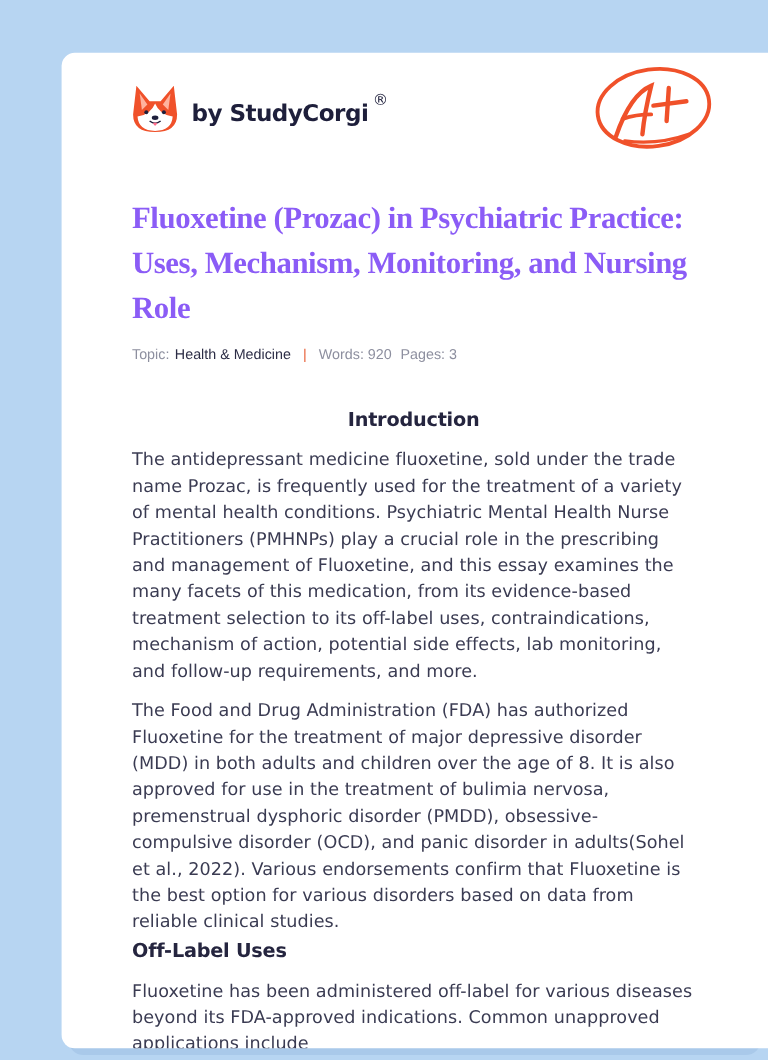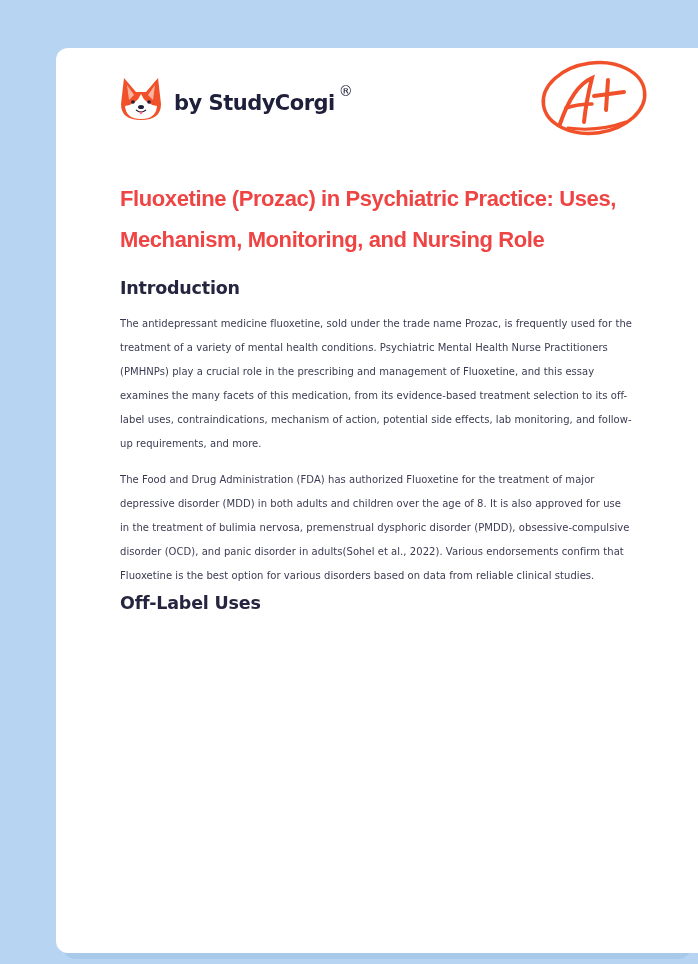--- a/index.html
+++ b/index.html
@@ -26,42 +26,42 @@
       font-weight: bold; font-size: 21px; color: #1e1f3b; letter-spacing: -0.5px;
       margin-top: 8px;
     }
     .logo .reg {
       font-family: "DejaVu Sans", sans-serif;
       font-size: 14px; color: #1e1f3b; position: relative; top: -8px; margin-left: 4px;
     }
     .grade { position: absolute; left: 482px; top: 10px; width: 112px; height: 82px; }
     .content { position: absolute; left: 64px; top: 130px; width: 512px; }
     h1 {
-      font-family: Liberation Sans, sans-serif;
-      font-size: 22px; font-weight: bold; color: #ef4444; line-height: 41px;
+      font-family: Liberation Serif, serif;
+      font-size: 28px; font-weight: bold; color: #8b5cf6; line-height: 41px;
       letter-spacing: -0.4px;
     }
     .meta {
       margin-top: 12px; font-size: 13px; color: #8d8f9f; line-height: 18px;
       display: flex; align-items: center;
     }
     .meta .topic-value { color: #2b2c45; margin-left: 5px; }
     .meta .sep { color: #e8613a; margin: 0 11px; }
     .meta .pages { margin-left: 8px; }
     h2 {
       font-family: "DejaVu Sans", sans-serif;
       font-size: 17.5px; font-weight: bold; color: #25253f; line-height: 24px;
       letter-spacing: -0.2px;
     }
-    .h-intro { margin-top: 16px; }
+    .h-intro { margin-top: 39px; text-align: center; }
     .h-ebts { margin-top: 18px; }
     .h-off { margin-top: 3px; }
     p {
       font-family: "DejaVu Sans", sans-serif;
-      font-size: 10px; color: #3a3b52; line-height: 24px;
+      font-size: 16px; color: #3a3b52; line-height: 24px;
       margin-top: 12px; letter-spacing: 0.05px;
     }
   </style>
 </head>
 <body>
 
 <div class="shadow"></div>
 
 <div class="card">
 
@@ -86,21 +86,29 @@
     <path d="M22 66 Q35 28 54 20 Q48 44 46 64" fill="none" stroke="#f0512a" stroke-width="4" stroke-linecap="round"></path>
     <path d="M28 50 Q40 46 54 46" fill="none" stroke="#f0512a" stroke-width="3.5" stroke-linecap="round"></path>
     <path d="M70 22 L68 52" fill="none" stroke="#f0512a" stroke-width="4" stroke-linecap="round"></path>
     <path d="M56 38 L86 34" fill="none" stroke="#f0512a" stroke-width="4" stroke-linecap="round"></path>
     <path d="M30 70 Q60 74 88 64" fill="none" stroke="#f0512a" stroke-width="3" stroke-linecap="round"></path>
   </svg>
 
   <div class="content">
     <h1>Fluoxetine (Prozac) in Psychiatric Practice: Uses, Mechanism, Monitoring, and Nursing Role</h1>
 
+    <div class="meta">
+      <span>Topic:</span>
+      <span class="topic-value">Health &amp; Medicine</span>
+      <span class="sep">|</span>
+      <span>Words: 920</span>
+      <span class="pages">Pages: 3</span>
+    </div>
 
     <h2 class="h-intro">Introduction</h2>
     <p>The antidepressant medicine fluoxetine, sold under the trade name Prozac, is frequently used for the treatment of a variety of mental health conditions. Psychiatric Mental Health Nurse Practitioners (PMHNPs) play a crucial role in the prescribing and management of Fluoxetine, and this essay examines the many facets of this medication, from its evidence-based treatment selection to its off-label uses, contraindications, mechanism of action, potential side effects, lab monitoring, and follow-up requirements, and more.</p>
 
     <p>The Food and Drug Administration (FDA) has authorized Fluoxetine for the treatment of major depressive disorder (MDD) in both adults and children over the age of 8. It is also approved for use in the treatment of bulimia nervosa, premenstrual dysphoric disorder (PMDD), obsessive-compulsive disorder (OCD), and panic disorder in adults(Sohel et al., 2022). Various endorsements confirm that Fluoxetine is the best option for various disorders based on data from reliable clinical studies.</p>
 
     <h2 class="h-off">Off-Label Uses</h2>
+    <p>Fluoxetine has been administered off-label for various diseases beyond its FDA-approved indications. Common unapproved applications include</p>
   </div>
 </div>
 
 </body></html>

